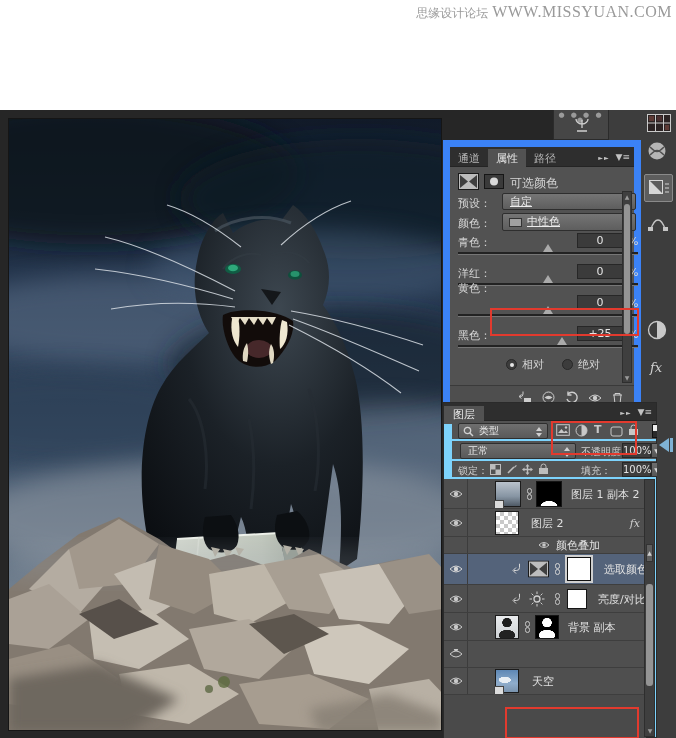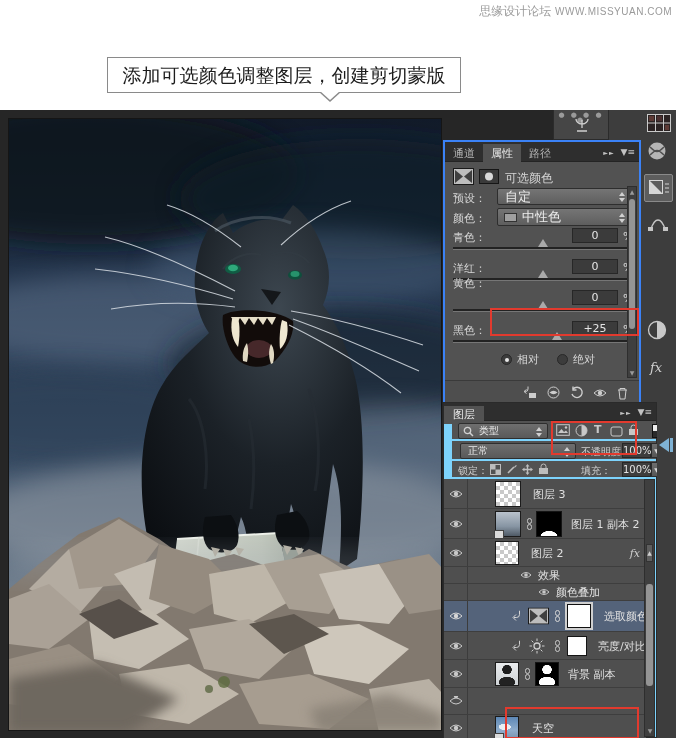--- a/index.html
+++ b/index.html
@@ -1,21 +1,21 @@
 <!DOCTYPE html>
 <html><head>
 <meta charset="utf-8">
 <style>
   html,body{margin:0;padding:0;background:#888;}
   *{box-sizing:border-box;font-family:"DejaVu Sans","Liberation Sans",sans-serif;}
   #stage{position:relative;width:676px;height:738px;background:#fff;overflow:hidden;margin:0 auto;}
 
   
   #watermark{position:absolute;top:3px;right:4px;color:#9a9a9a;font-size:12px;white-space:nowrap;}
-  #watermark .url{font-family:Liberation Sans, sans-serif;font-size:10px;letter-spacing:.5px;}
+  #watermark .url{font-family:Liberation Serif, serif;font-size:16px;letter-spacing:.5px;}
   #step-badge{position:absolute;left:285px;top:15px;width:104px;height:34px;background:#000;color:#fff;
     font-size:26px;font-weight:bold;text-align:center;line-height:34px;}
   #subtitle-box{position:absolute;left:107px;top:57px;width:354px;height:36px;border:1px solid #8a8a8a;
     background:#fff;color:#1c1c1c;font-size:19px;text-align:center;line-height:34px;white-space:nowrap;}
   .notch-o,.notch-i{position:absolute;width:0;height:0;border-left:11px solid transparent;border-right:11px solid transparent;}
   .notch-o{left:211px;bottom:-10px;border-top:10px solid #8a8a8a;}
   .notch-i{left:212px;bottom:-8px;border-left:10px solid transparent;border-right:10px solid transparent;border-top:9px solid #fff;}
 
   
   #ps{position:absolute;left:0;top:110px;width:676px;height:628px;background:#3d3d3d;}
@@ -27,25 +27,25 @@
 
   
   .pbar{position:absolute;left:0;top:0;right:0;height:20px;background:#2e2e2e;border-bottom:1px solid #242424;}
   .ptab{position:relative;display:inline-block;height:20px;line-height:20px;padding:0 9px;font-size:11px;color:#b4b4b4;}
   .ptab.active{background:#525252;color:#ececec;}
   .pbar-btns{position:absolute;right:4px;top:0;height:20px;display:flex;align-items:center;gap:6px;color:#c2c2c2;}
   .dbl-arr{font-size:6px;letter-spacing:1px;color:#c2c2c2;}
   .menu-glyph{font-size:9px;color:#c2c2c2;}
 
   
-  #props{position:absolute;left:443px;top:30px;width:198px;height:262px;background:#525252;border:2px solid #3b82f6;}
+  #props{position:absolute;left:443px;top:30px;width:198px;height:262px;background:#525252;border:7px solid #3b82f6;}
   #props .pbar .ptab{padding:0 8px;}
   .prow-label{position:absolute;left:8px;color:#d6d6d6;font-size:11px;}
   .dropdown{position:absolute;height:17px;background:linear-gradient(#757575,#5e5e5e);border:1px solid #2e2e2e;
-    border-radius:2px;color:#ececec;font-size:13px;line-height:15px;padding-left:7px;}
+    border-radius:2px;color:#ececec;font-size:11px;line-height:15px;padding-left:7px;text-decoration:underline;}
   .udarr{position:absolute;right:5px;top:3px;}
   .udarr i{display:block;width:0;height:0;border-left:3px solid transparent;border-right:3px solid transparent;}
   .udarr .ua{border-bottom:4px solid #d0d0d0;margin-bottom:2px;}
   .udarr .da{border-top:4px solid #d0d0d0;}
   .valbox{position:absolute;width:46px;height:15px;background:#3b3b3b;border:1px solid #272727;color:#e4e4e4;
     font-size:11px;text-align:center;line-height:13px;}
   .pct{position:absolute;color:#d6d6d6;font-size:11px;}
   .strack{position:absolute;left:8px;width:180px;height:3px;background:#222;border-bottom:1px solid #767676;}
   .sthumb{position:absolute;top:-8px;width:0;height:0;border-left:5px solid transparent;border-right:5px solid transparent;
     border-bottom:8px solid #aaa;}
@@ -105,25 +105,20 @@
   #red3{left:505px;top:707px;width:134px;height:32px;}
 </style>
 </head>
 <body>
 
 <div id="stage">
 
   <div id="watermark">
     <span>思缘设计论坛</span>
     <span class="url">WWW.MISSYUAN.COM</span>
-  </div>
-  <div id="subtitle-box">
-    <span>添加可选颜色调整图层，创建剪切蒙版</span>
-    <div class="notch-o"></div>
-    <div class="notch-i"></div>
   </div>
 
   <div id="ps">
 
     <div id="canvas-zone">
       <div id="canvas-img">
         <svg width="434" height="613" viewBox="0 0 434 613">
           <defs>
             <linearGradient id="sky" x1="0" y1="0" x2="0" y2="1">
               <stop offset="0" stop-color="#121b2a"></stop>
@@ -415,32 +410,20 @@
           <rect x="1" y="5" width="9" height="6" fill="#bdbdbd"></rect>
             <path d="M3 5 V3.5 A2.5 2.5 0 0 1 8 3.5 V5" fill="none" stroke="#bdbdbd"></path>
         </svg>
         <span class="ctl-label" style="left:129px;top:3px">填充：</span>
         <div class="smallbox" style="left:170px;width:29px;top:1px">100%</div>
         <div class="dropbtn" style="left:199px;top:1px">▼</div>
       </div>
 
       <div id="rows">
 
-        <div class="lrow" style="height:30px">
-          <div class="eyecol">
-            <svg width="14" height="10">
-                <path d="M1 5 Q7 -1 13 5 Q7 11 1 5Z" fill="none" stroke="#c9c9c9"></path>
-                <circle cx="7" cy="5" r="2.2" fill="#c9c9c9"></circle>
-              </svg>
-          </div>
-          <div class="lbody">
-            <span class="thumb checker" style="left:27px"></span>
-            <span class="lname" style="left:65px">图层 3</span>
-          </div>
-        </div>
 
         <div class="lrow" style="height:30px">
           <div class="eyecol">
             <svg width="14" height="10">
                 <path d="M1 5 Q7 -1 13 5 Q7 11 1 5Z" fill="none" stroke="#c9c9c9"></path>
                 <circle cx="7" cy="5" r="2.2" fill="#c9c9c9"></circle>
               </svg>
           </div>
           <div class="lbody">
             <span class="thumb" style="left:27px;background:linear-gradient(#b9c2cc,#8795a3 60%,#4f5a66)">
@@ -462,30 +445,20 @@
                 <circle cx="7" cy="5" r="2.2" fill="#c9c9c9"></circle>
               </svg>
           </div>
           <div class="lbody">
             <span class="thumb checker" style="left:27px;width:24px;height:24px"></span>
             <span class="lname" style="left:63px">图层 2</span>
             <span class="fxlbl" style="right:6px">fx</span>
           </div>
         </div>
 
-        <div class="lrow" style="height:17px">
-          <div class="eyecol"></div>
-          <div class="lbody">
-            <svg style="left:52px" width="12" height="9">
-                <path d="M1 4.5 Q6 -0.5 11 4.5 Q6 9.5 1 4.5Z" fill="none" stroke="#c9c9c9"></path>
-                <circle cx="6" cy="4.5" r="1.8" fill="#c9c9c9"></circle>
-              </svg>
-            <span class="lname" style="left:70px">效果</span>
-          </div>
-        </div>
 
         <div class="lrow" style="height:17px">
           <div class="eyecol"></div>
           <div class="lbody">
             <svg style="left:70px" width="12" height="9">
                 <path d="M1 4.5 Q6 -0.5 11 4.5 Q6 9.5 1 4.5Z" fill="none" stroke="#c9c9c9"></path>
                 <circle cx="6" cy="4.5" r="1.8" fill="#c9c9c9"></circle>
               </svg>
             <span class="lname" style="left:88px">颜色叠加</span>
           </div>

